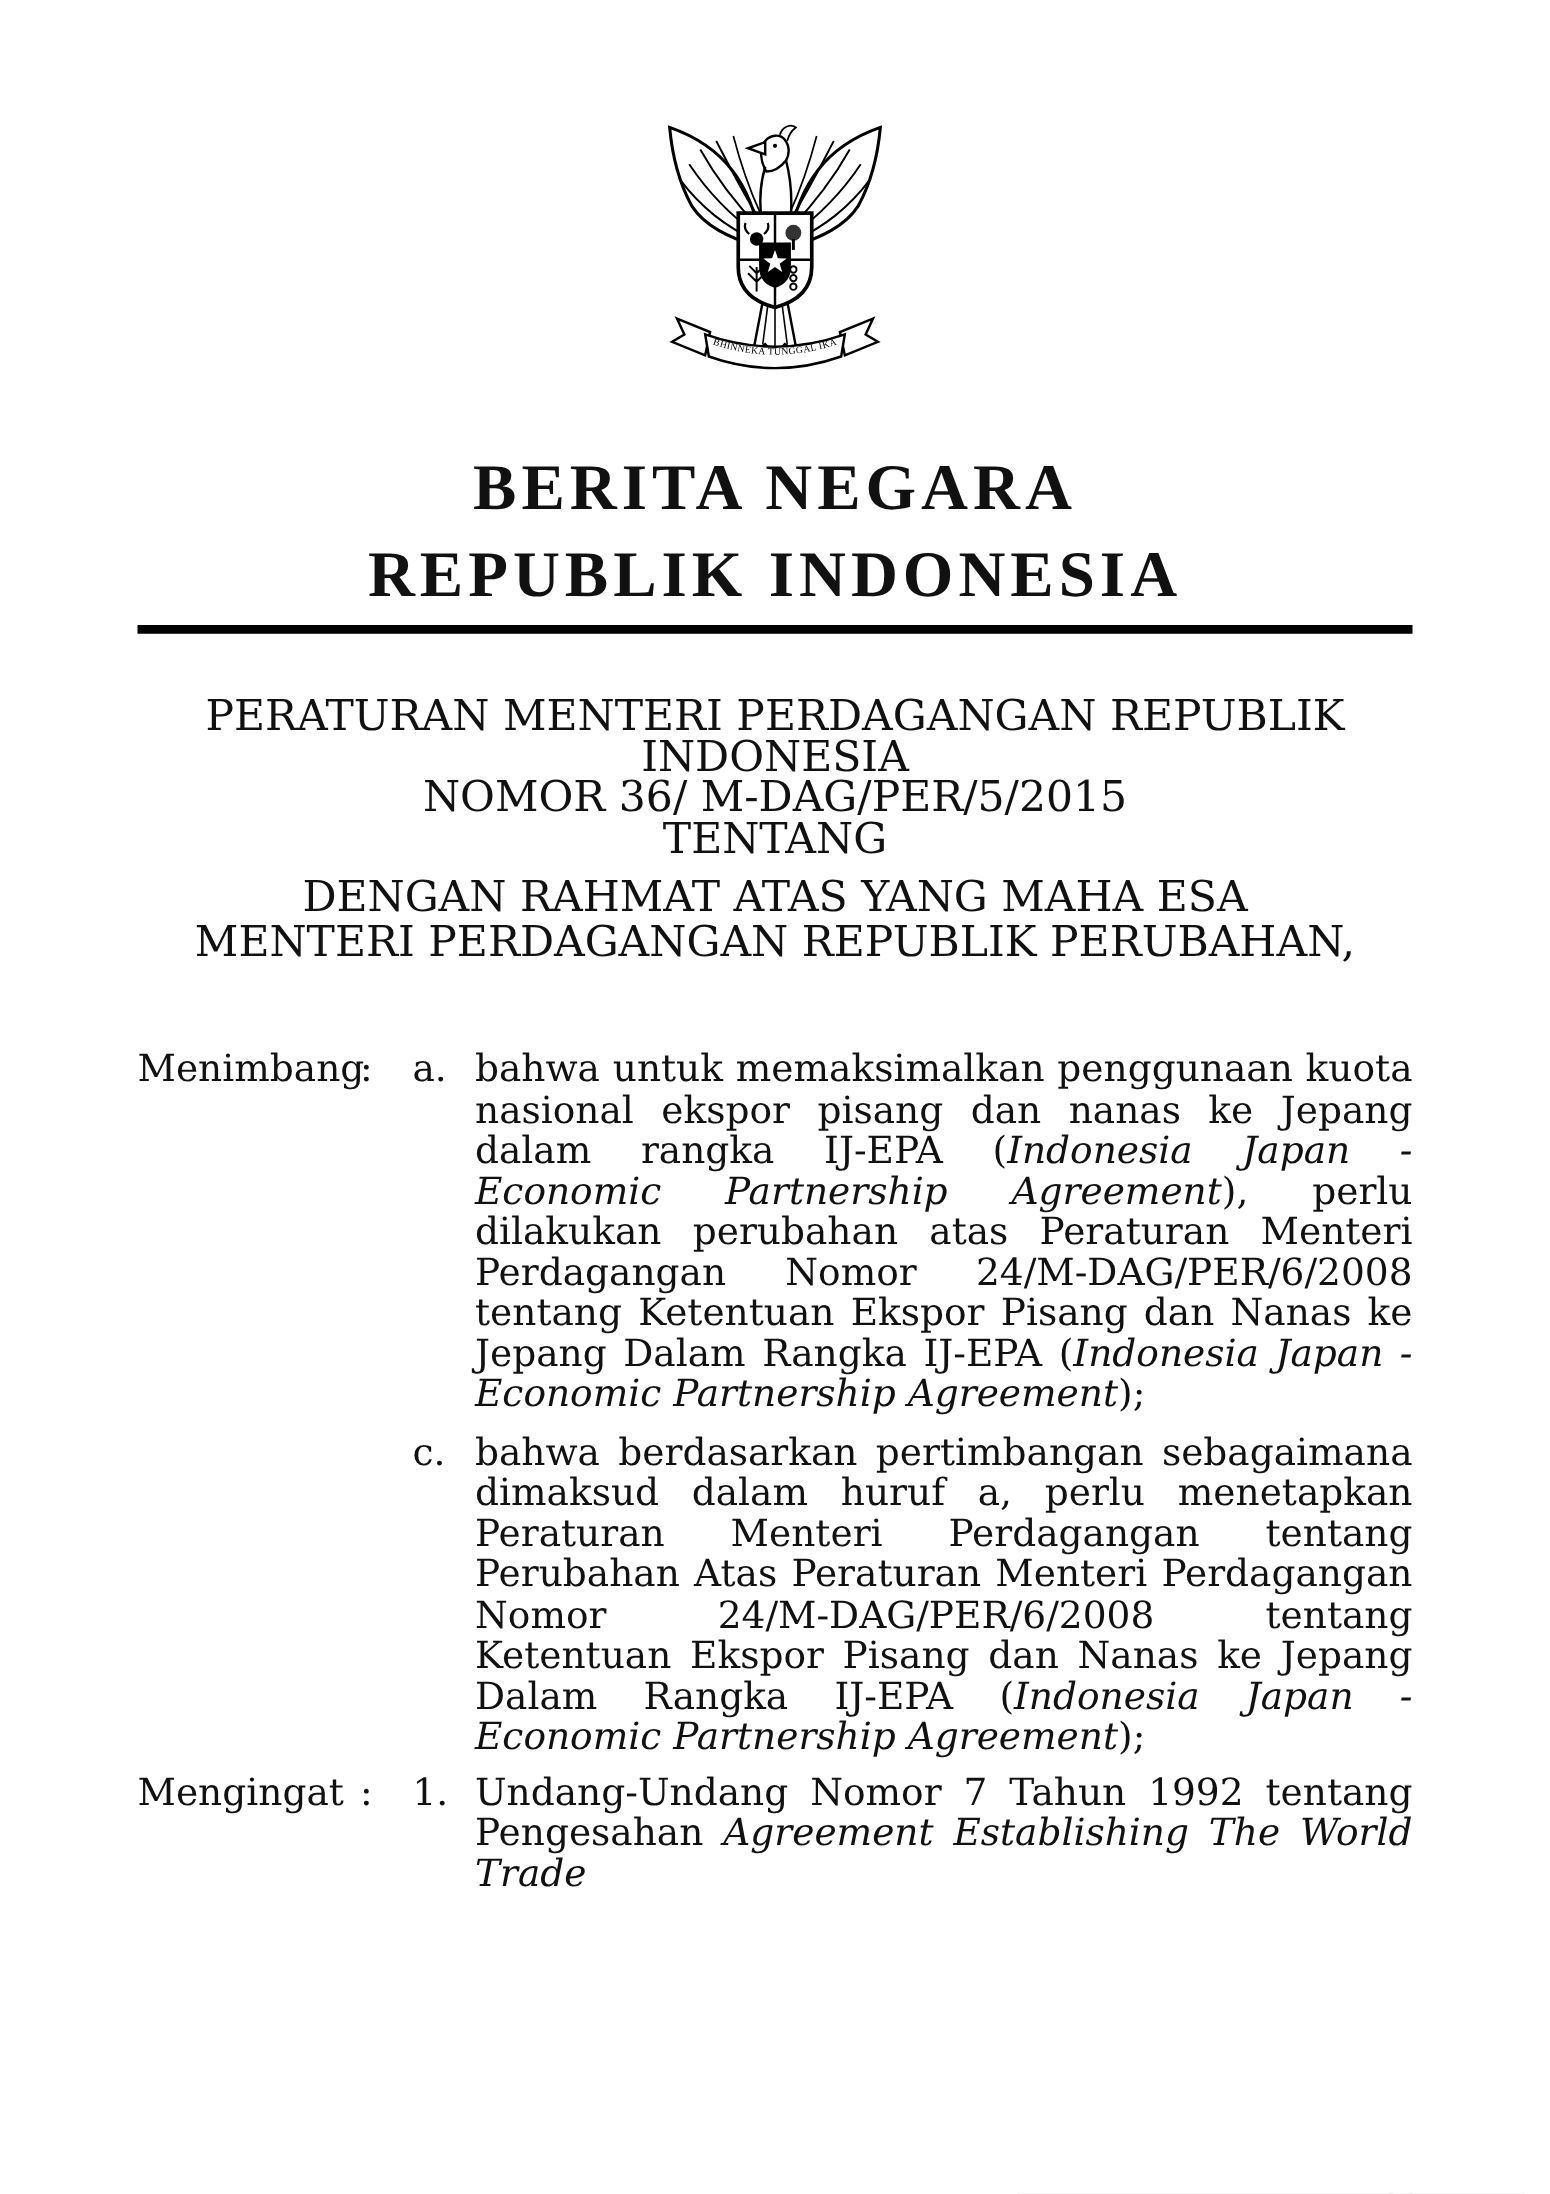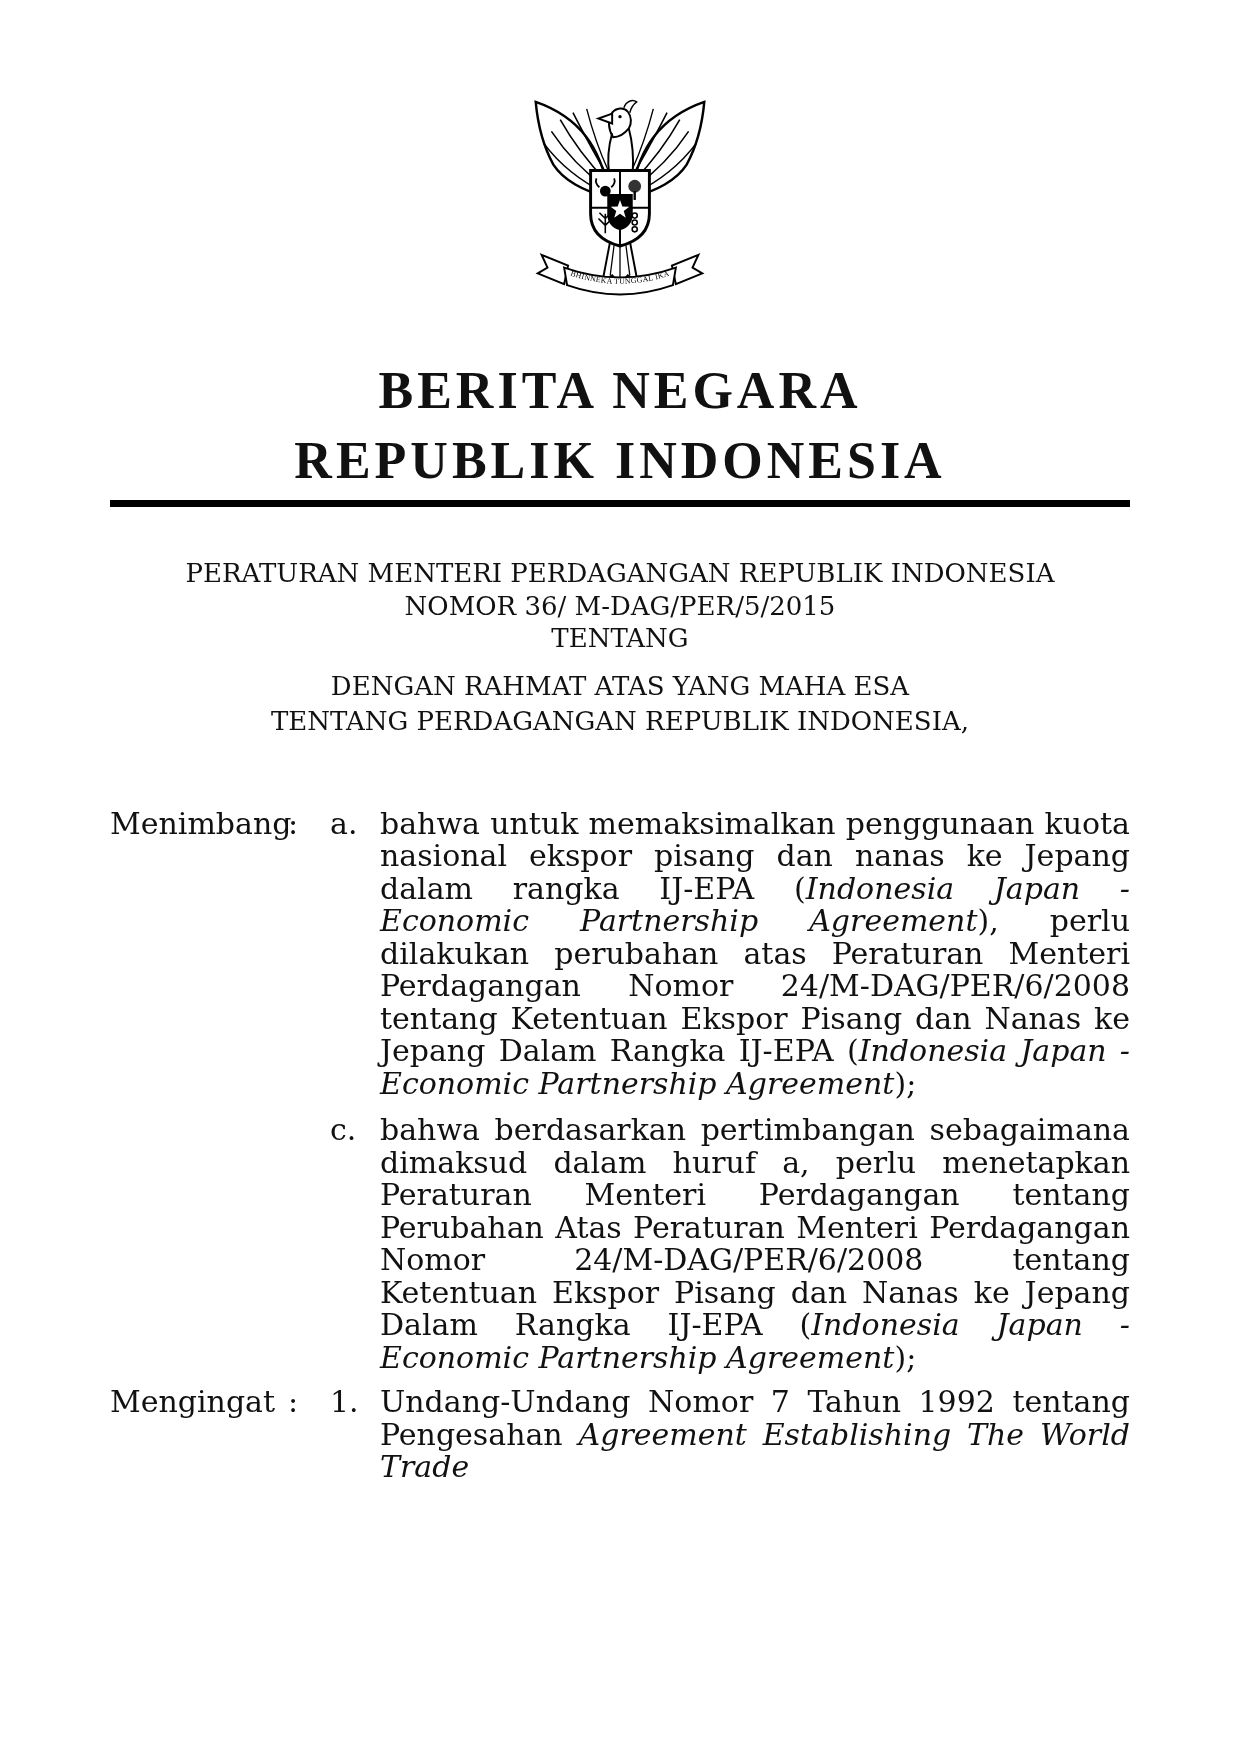--- a/index.html
+++ b/index.html
@@ -34,21 +34,21 @@
   .rule{height:7px;background:#000;margin-top:4px;}
 
   
   .meta-row{display:flex;margin-top:8px;font-size:27px;line-height:36px;}
   .issue{width:360px;flex:none;}
   .abstract{flex:1;}
   .abstract .just-line{text-align:justify;text-align-last:justify;}
   .abstract .plain-line{text-align:left;}
 
   
-  .heading{margin-top:50px;text-align:center;font-size:26px;line-height:32.5px;}
+  .heading{margin-top:50px;text-align:center;font-size:34px;line-height:32.5px;}
   .heading p{margin:0;}
   .heading .subject{max-width:1012px;margin:0 auto;}
   .invocation{margin-top:15px !important;}
   .authority{margin-top:3px !important;}
 
   
   .clauses{margin-top:70px;font-size:30px;line-height:32.5px;}
   .clause-row{display:flex;align-items:flex-start;}
   .clause-row + .clause-row{margin-top:12px;}
   .clabel{width:178px;flex:none;}
@@ -150,21 +150,21 @@
       <span>REPUBLIK INDONESIA</span>
     </h1>
     <div class="rule"></div>
 
 
     <div class="heading">
       <p>PERATURAN MENTERI PERDAGANGAN REPUBLIK INDONESIA</p>
       <p>NOMOR 36/ M-DAG/PER/5/2015</p>
       <p>TENTANG</p>
       <p class="invocation">DENGAN RAHMAT ATAS YANG MAHA ESA</p>
-      <p class="authority">TENTANG PERDAGANGAN REPUBLIK INDONESIA,</p>
+      <p class="authority">MENTERI PERDAGANGAN REPUBLIK PERUBAHAN,</p>
     </div>
 
     <div class="clauses">
 
       <div class="clause-row">
         <div class="clabel">Menimbang</div>
         <div class="ccolon">:</div>
         <div class="citems">
           <div class="citem">
             <div class="cmarker">a.</div>

